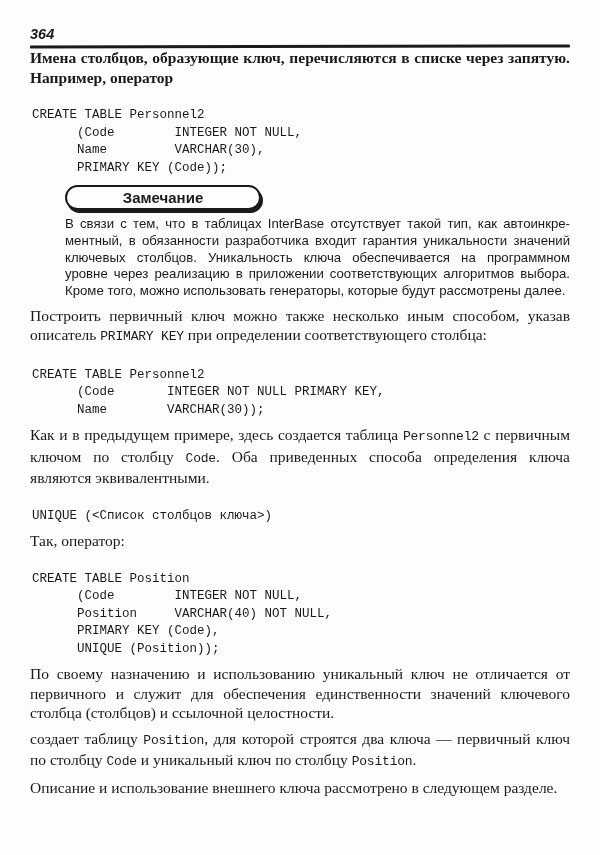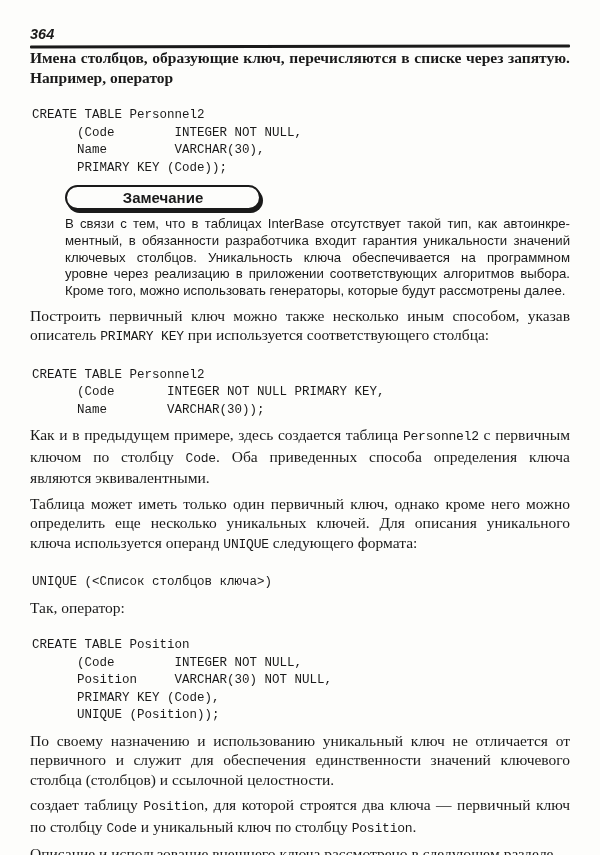--- a/index.html
+++ b/index.html
@@ -92,37 +92,36 @@
       PRIMARY KEY (Code));</pre>
 
 
   <div class="note">
     <div class="note-label">
       <span>Замечание</span>
     </div>
     <p class="note-text">В связи с тем, что в таблицах InterBase отсутствует такой тип, как автоинкре­ментный, в обязанности разработчика входит гарантия уникальности значений ключевых столбцов. Уникальность ключа обеспечивается на программном уровне через реализацию в приложении соответствующих алгоритмов выбора. Кроме того, можно использовать генераторы, которые будут рассмотрены да­лее.</p>
   </div>
 
-  <p class="body"><span>Построить первичный ключ можно также несколько иным способом, указав описатель </span><span class="c">PRIMARY KEY</span><span> при используется соответствующего столбца:</span></p>
+  <p class="body"><span>Построить первичный ключ можно также несколько иным способом, указав описатель </span><span class="c">PRIMARY KEY</span><span> при определении соответствующего столбца:</span></p>
 
   <pre class="code">CREATE TABLE Personnel2
       (Code       INTEGER NOT NULL PRIMARY KEY,
       Name        VARCHAR(30));</pre>
 
   <p class="body"><span>Как и в предыдущем примере, здесь создается таблица </span><span class="c">Personnel2</span><span> с пер­вичным ключом по столбцу </span><span class="c">Code</span><span>. Оба приведенных способа определения ключа являются эквивалентными.</span></p>
 
-  <p class="body"><span>Таблица может иметь только один первичный ключ, однако кроме него можно определить еще несколько уникальных ключей. Для описания уни­кального ключа используется операнд </span><span class="c">UNIQUE</span><span> следующего формата:</span></p>
 
   <pre class="code">UNIQUE (&lt;Список столбцов ключа&gt;)</pre>
 
   <p class="body"><span>Так, оператор:</span></p>
 
   <pre class="code">CREATE TABLE Position
       (Code        INTEGER NOT NULL,
-      Position     VARCHAR(30) NOT NULL,
+      Position     VARCHAR(40) NOT NULL,
       PRIMARY KEY (Code),
       UNIQUE (Position));</pre>
 
   <p class="body"><span>По своему назначению и использованию уникальный ключ не отличается от первичного и служит для обеспечения единственности значений ключевого столбца (столбцов) и ссылочной целостности.</span></p>
 
   <p class="body"><span>создает таблицу </span><span class="c">Position</span><span>, для которой строятся два ключа — первичный ключ по столбцу </span><span class="c">Code</span><span> и уникальный ключ по столбцу </span><span class="c">Position</span><span>.</span></p>
 
   <p class="body"><span>Описание и использование внешнего ключа рассмотрено в следующем разделе.</span></p>
 
 </div>

